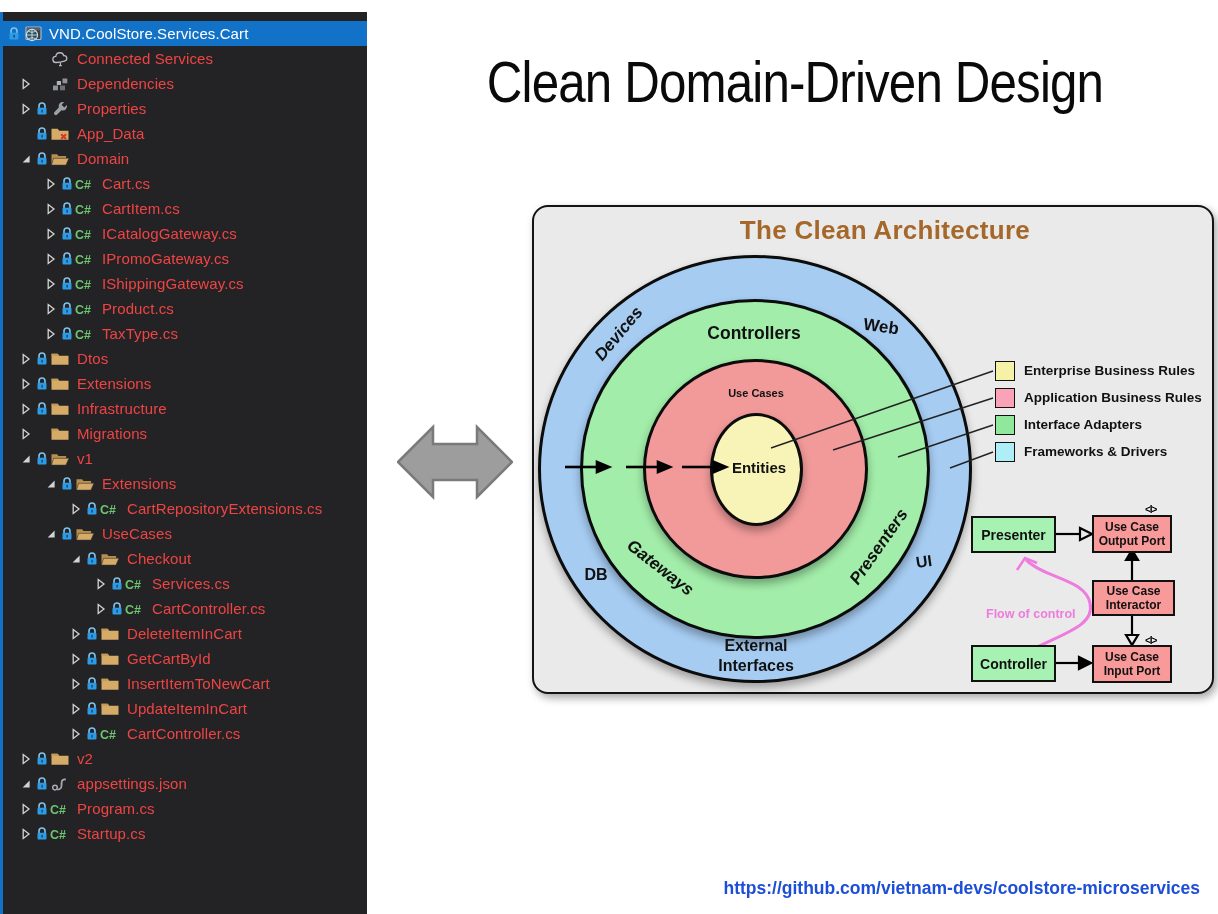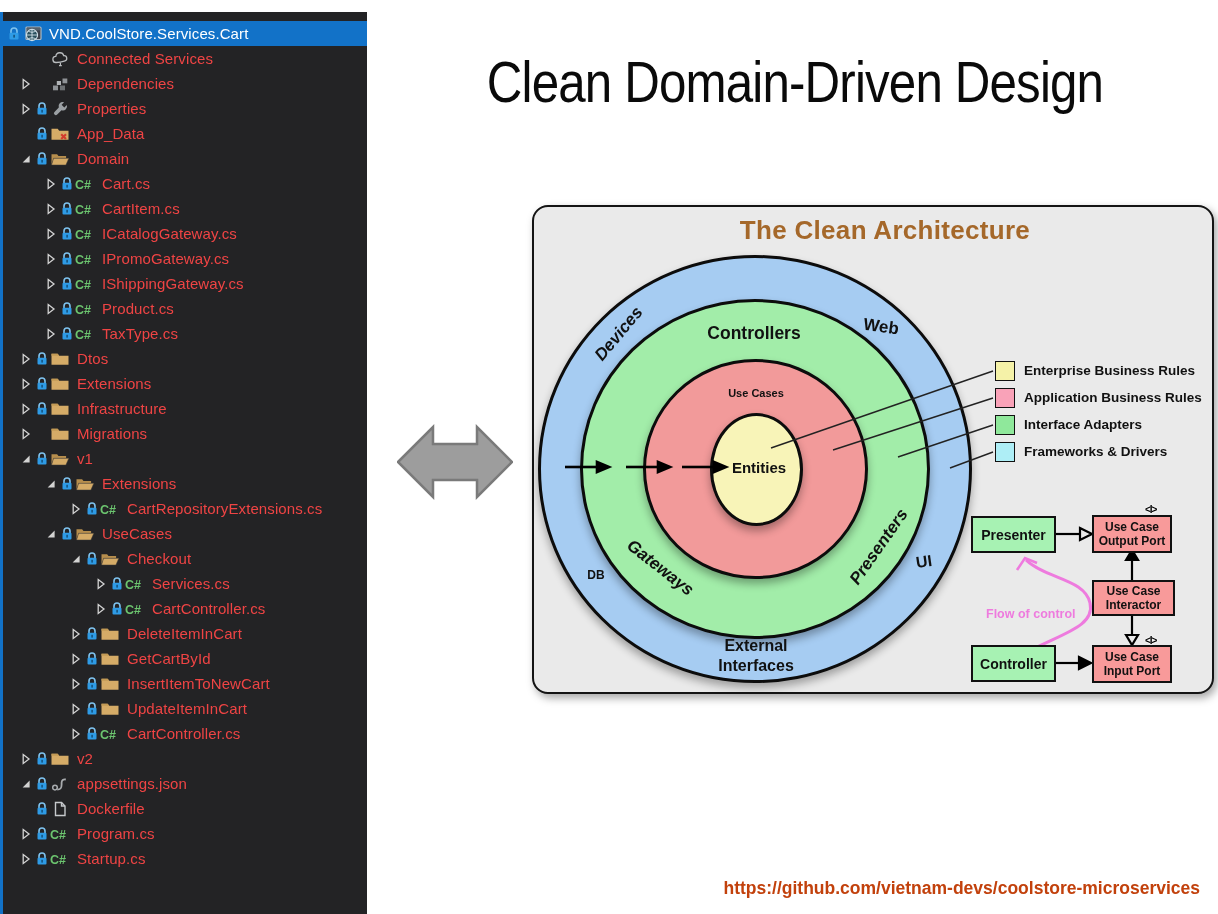--- a/index.html
+++ b/index.html
@@ -15,21 +15,21 @@
   .t-indent{flex:none;height:1px;}
   .t-exp{flex:none;width:16px;height:16px;display:flex;align-items:center;justify-content:center;}
   .t-lock{flex:none;width:15px;height:16px;display:flex;align-items:center;justify-content:center;}
   .t-icon{flex:none;width:22px;height:16px;display:flex;align-items:center;justify-content:center;}
   .t-label{margin-left:6px;font-size:15px;color:#ef4444;letter-spacing:.1px;}
   .trow.selected .t-label{color:#ffffff;}
 
   
   .page-title{position:absolute;left:375px;top:48px;width:840px;text-align:center;color:#0a0a0a;
               font-size:58px;letter-spacing:-1px;transform:scaleX(.85);transform-origin:50% 50%;}
-  .footer-link{position:absolute;right:18px;top:878px;font-size:17.5px;font-weight:bold;color:#c2410c;}
+  .footer-link{position:absolute;right:18px;top:878px;font-size:17.5px;font-weight:bold;color:#1d4ed8;}
 
   
   .swap-arrow{position:absolute;left:397px;top:424px;}
 
   
   .slide{position:absolute;left:532px;top:205px;width:678px;height:485px;background:#eaeaea;
          border:2.5px solid #141414;border-radius:16px;box-shadow:3px 4px 8px rgba(0,0,0,.35);}
   .slide-title{position:absolute;left:0;top:8px;width:100%;text-align:center;padding-left:24px;
                box-sizing:border-box;font-size:26px;font-weight:bold;color:#a5682a;letter-spacing:.3px;}
   .ring{position:absolute;border-radius:50%;border:3px solid #0c0c0c;box-shadow:0 5px 8px rgba(0,0,0,.32);}
@@ -699,38 +699,20 @@
       <span class="t-icon">
             <svg width="20" height="16" viewBox="0 0 20 16">
               <circle cx="5" cy="11.6" r="2.3" fill="none" stroke="#a8abae" stroke-width="1.5"></circle>
               <path d="M7.3,13.6 c3.8,0 4.3,-2 4.3,-5 v-1.8 c0,-2.6 1.6,-3.7 4.2,-3.3" fill="none" stroke="#a8abae" stroke-width="1.8"></path>
             </svg>
           </span>
       <span class="t-label">appsettings.json</span>
     </div>
         <div class="trow">
       <span class="t-indent" style="width: 18px;"></span>
-      <span class="t-exp"></span>
-      <span class="t-lock">
-            <svg width="14" height="15" viewBox="0 0 14 15">
-              <path d="M4,7 V5 a3,3 0 0 1 6,0 v2" fill="none" stroke="#7ec3ef" stroke-width="1.6"></path>
-              <rect x="2.5" y="6.8" width="9" height="6.7" rx="1" fill="#2e9be6"></rect>
-              <rect x="6.3" y="8.8" width="1.6" height="2.8" fill="#14537e"></rect>
-            </svg>
-          </span>
-      <span class="t-icon">
-            <svg width="16" height="16" viewBox="0 0 16 16">
-              <path d="M3.5,1.5 h6 l3.5,3.5 v9.5 h-9.5 z" fill="none" stroke="#c6c9cc" stroke-width="1.4"></path>
-              <path d="M9.5,1.5 v3.5 h3.5" fill="none" stroke="#c6c9cc" stroke-width="1.4"></path>
-            </svg>
-          </span>
-      <span class="t-label">Dockerfile</span>
-    </div>
-        <div class="trow">
-      <span class="t-indent" style="width: 18px;"></span>
       <span class="t-exp">
             <svg width="12" height="12" viewBox="0 0 12 12">
               <path d="M3.2,1.6 L9,6 L3.2,10.4 Z" fill="none" stroke="#d2d2d2" stroke-width="1.3"></path>
             </svg>
           </span>
       <span class="t-lock">
             <svg width="14" height="15" viewBox="0 0 14 15">
               <path d="M4,7 V5 a3,3 0 0 1 6,0 v2" fill="none" stroke="#7ec3ef" stroke-width="1.6"></path>
               <rect x="2.5" y="6.8" width="9" height="6.7" rx="1" fill="#2e9be6"></rect>
               <rect x="6.3" y="8.8" width="1.6" height="2.8" fill="#14537e"></rect>
@@ -782,21 +764,21 @@
     <div class="ring ring-pink" style="background:#f29a9a"></div>
     <div class="ring ring-yellow" style="background:#f8f4b8"></div>
 
     <div class="rlabel" style="left:85px;top:127px;font-size:17px;font-style:italic;transform:translate(-50%,-50%) rotate(-50deg)">Devices</div>
     <div class="rlabel" style="left:347px;top:120px;font-size:17px;transform:translate(-50%,-50%) rotate(8deg)">Web</div>
     <div class="rlabel" style="left:220px;top:126px;font-size:17.5px">Controllers</div>
     <div class="rlabel" style="left:222px;top:186px;font-size:11px">Use Cases</div>
     <div class="rlabel" style="left:225px;top:260px;font-size:15px">Entities</div>
     <div class="rlabel" style="left:126px;top:361px;font-size:17px;font-style:italic;transform:translate(-50%,-50%) rotate(38deg)">Gateways</div>
     <div class="rlabel" style="left:345px;top:340px;font-size:17px;font-style:italic;transform:translate(-50%,-50%) rotate(-55deg)">Presenters</div>
-    <div class="rlabel" style="left:62px;top:368px;font-size:12px">DB</div>
+    <div class="rlabel" style="left:62px;top:368px;font-size:16px">DB</div>
     <div class="rlabel" style="left:390px;top:355px;font-size:16px;transform:translate(-50%,-50%) rotate(-8deg)">UI</div>
     <div class="rlabel" style="left:222px;top:449px;font-size:16px;text-align:center;line-height:1.25">
       <div>External</div>
       <div>Interfaces</div>
     </div>
 
     <svg class="overlay" width="678" height="485" viewBox="0 0 678 485">
       <g stroke="#000" stroke-width="2.6" fill="#000">
         <line x1="31" y1="260" x2="63" y2="260"></line>
           <polygon points="63,255 75,260 63,265"></polygon>

